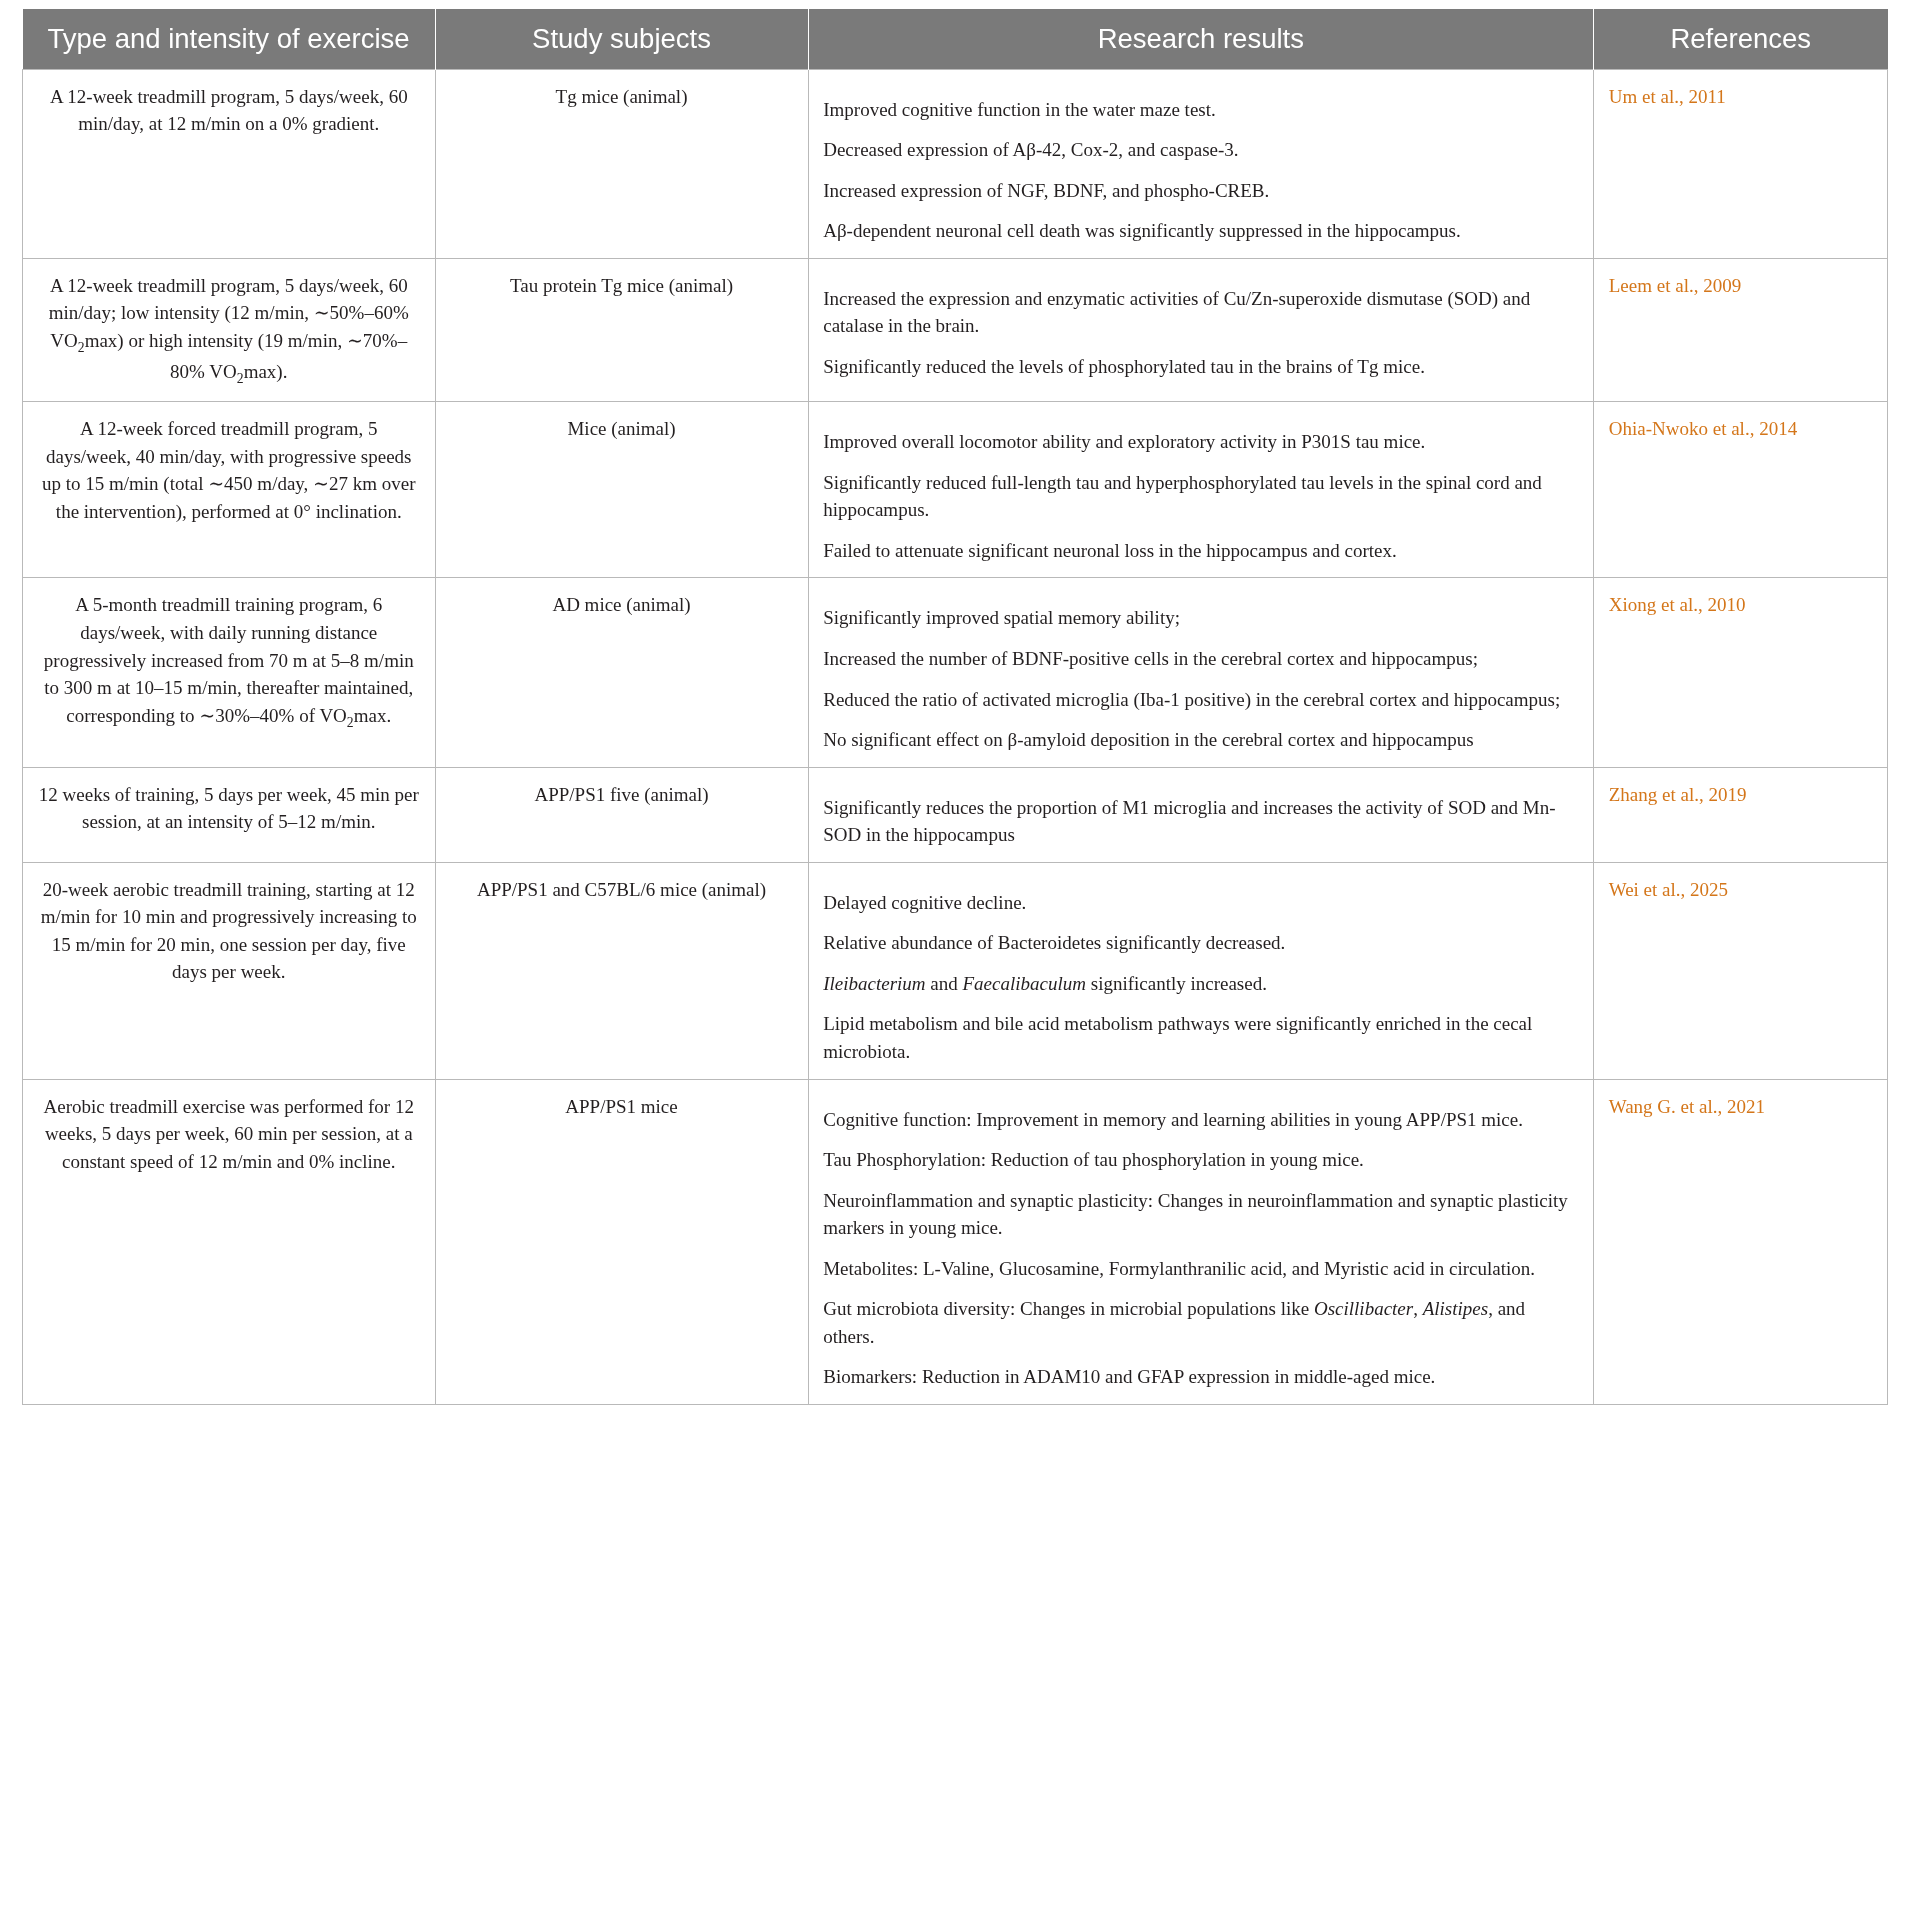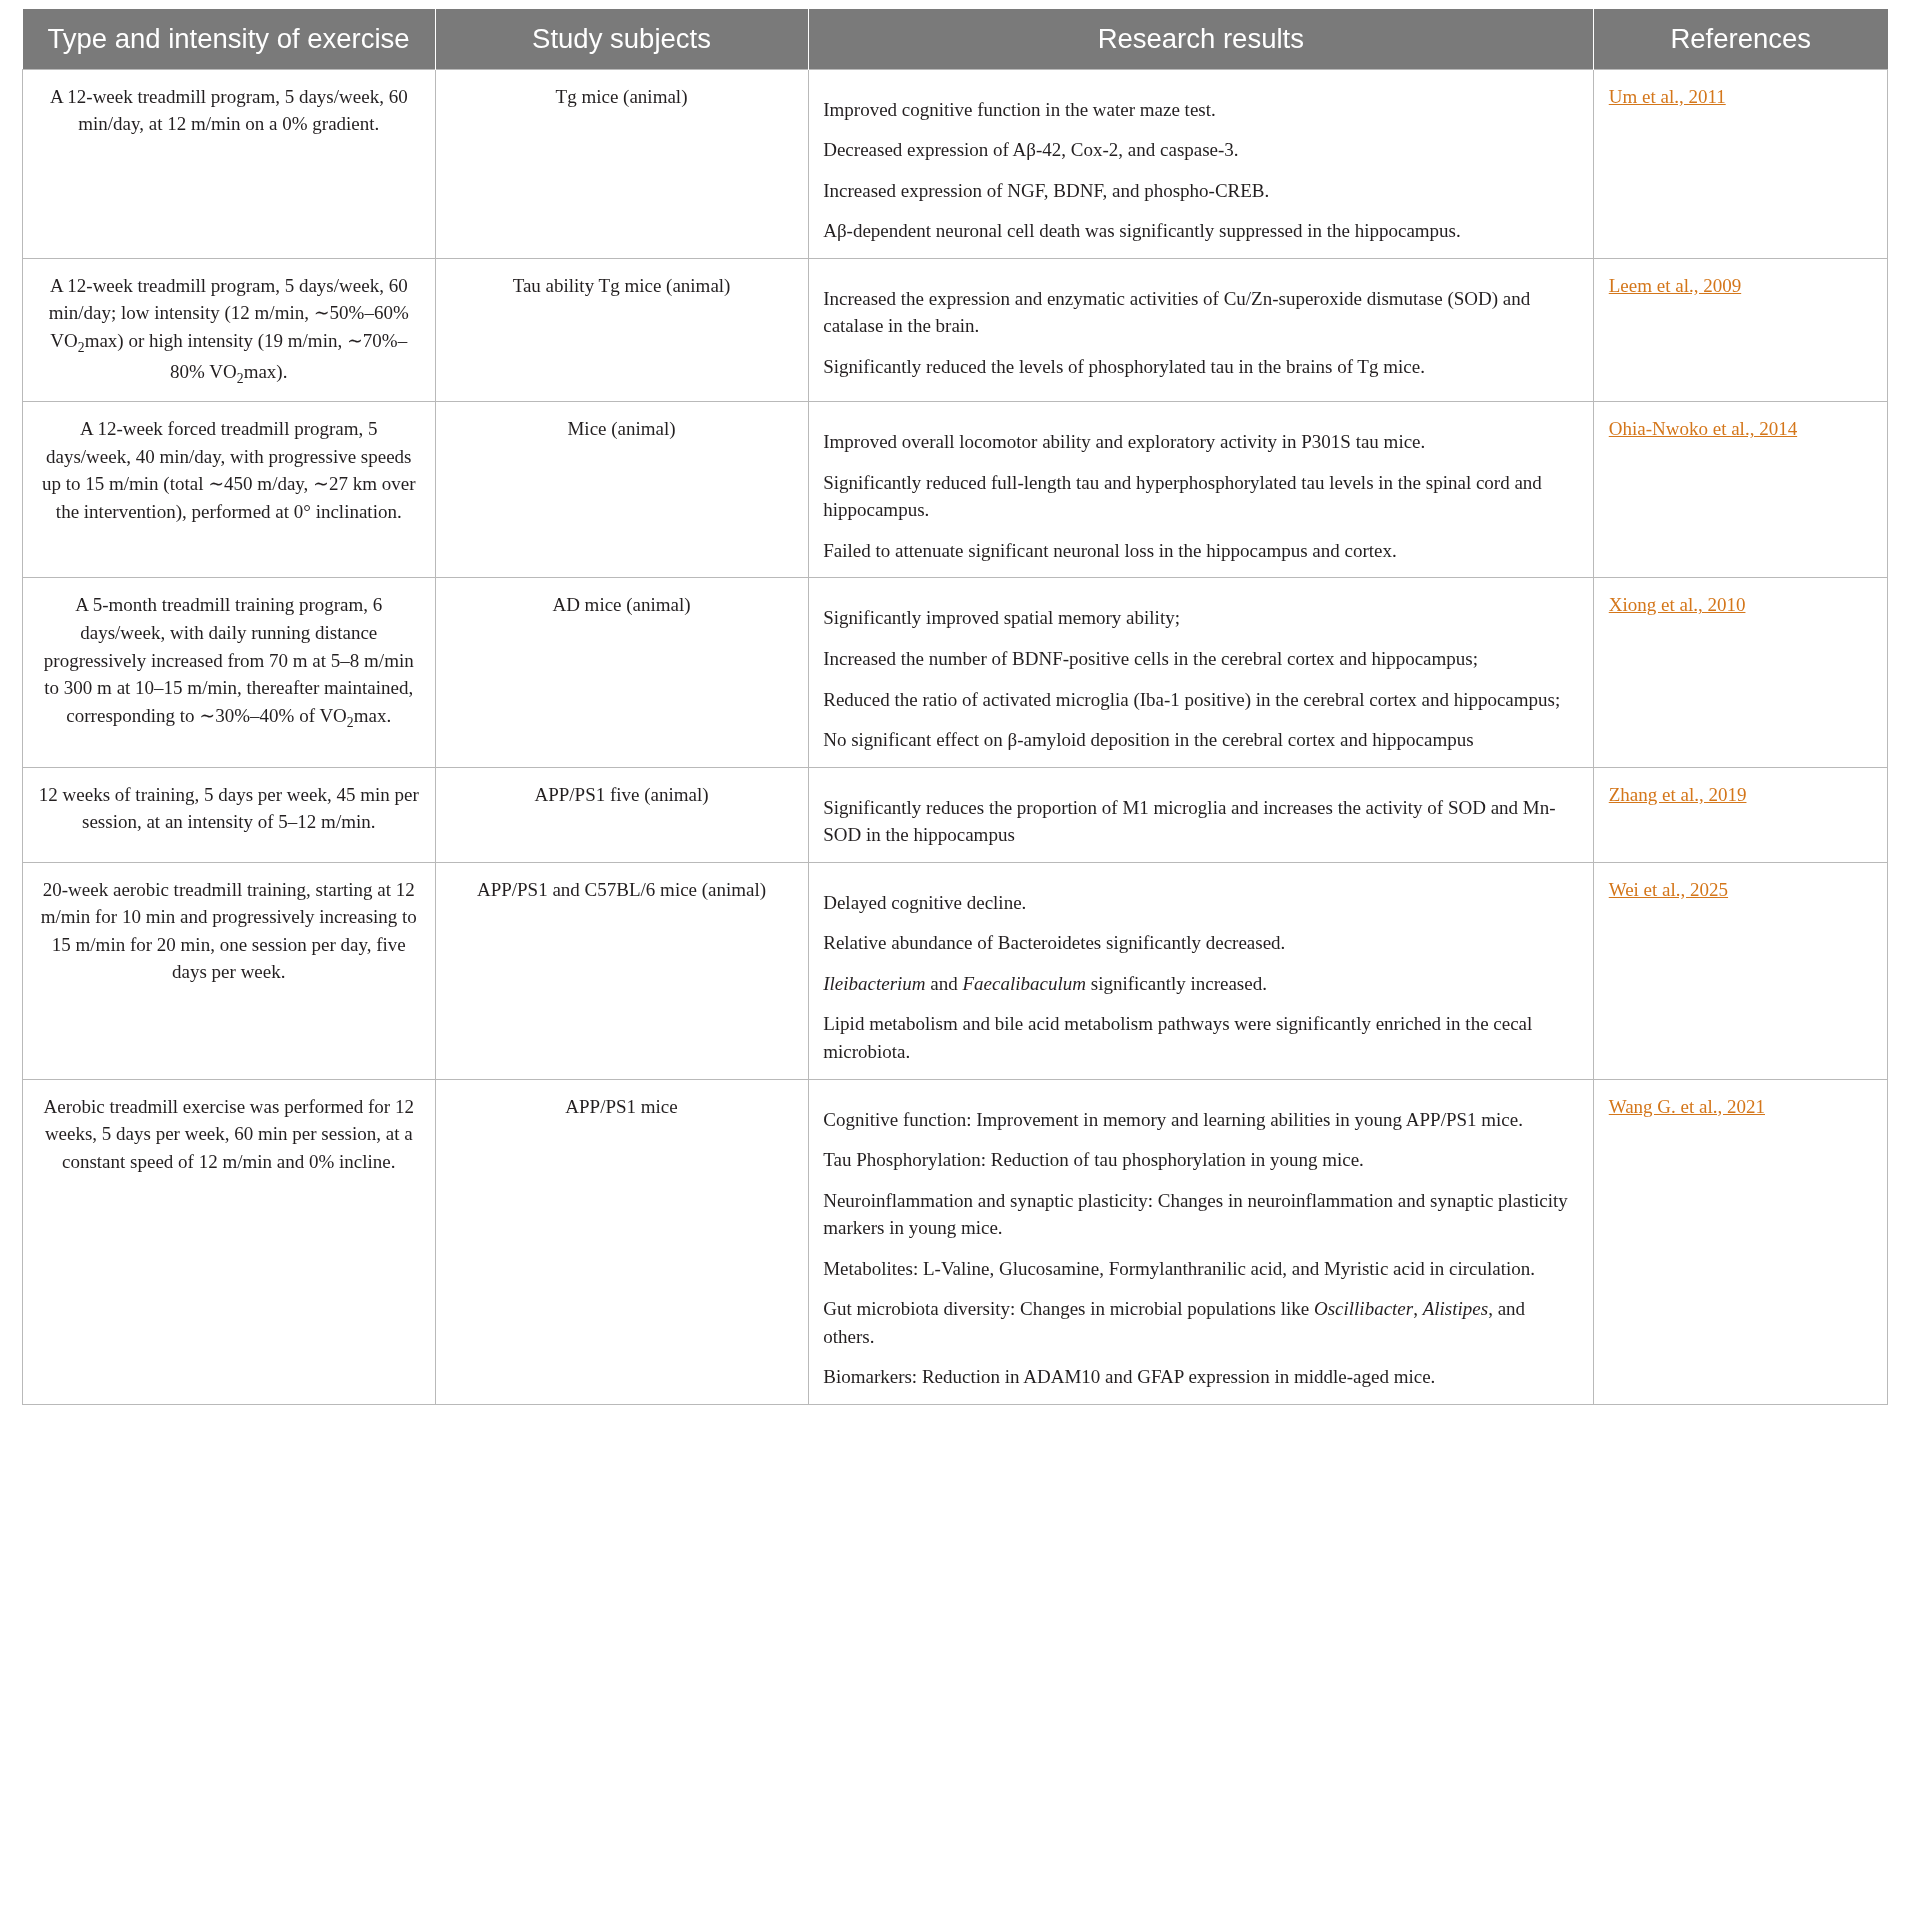--- a/index.html
+++ b/index.html
@@ -51,21 +51,20 @@
   td.col-subjects {
     text-align: center;
     margin-top: 18px;
   }
   td.col-results {
     text-align: left;
   }
   td.col-ref {
     text-align: left;
     color: #d4761a;
-    text-decoration: underline;
   }
   .ref-link {
     color: #d4761a;
     text-decoration: none;
     cursor: pointer;
   }
   .line {
     display: block;
     margin-top: 13px;
   }
@@ -107,21 +106,21 @@
           <td class="col-results">
             <span class="line">Improved cognitive function in the water maze test.</span>
             <span class="line">Decreased expression of Aβ-42, Cox-2, and caspase-3.</span>
             <span class="line">Increased expression of NGF, BDNF, and phospho-CREB.</span>
             <span class="line">Aβ-dependent neuronal cell death was significantly suppressed in the hippocampus.</span>
           </td>
           <td class="col-ref"><a class="ref-link">Um et al., 2011</a></td>
         </tr>
         <tr>
           <td class="col-type">A 12-week treadmill program, 5 days/week, 60 min/day; low intensity (12 m/min, ∼50%–60% VO<sub>2</sub>max) or high intensity (19 m/min, ∼70%–80% VO<sub>2</sub>max).</td>
-          <td class="col-subjects">Tau ability Tg mice (animal)</td>
+          <td class="col-subjects">Tau protein Tg mice (animal)</td>
           <td class="col-results">
             <span class="line">Increased the expression and enzymatic activities of Cu/Zn-superoxide dismutase (SOD) and catalase in the brain.</span>
             <span class="line">Significantly reduced the levels of phosphorylated tau in the brains of Tg mice.</span>
           </td>
           <td class="col-ref"><a class="ref-link">Leem et al., 2009</a></td>
         </tr>
         <tr>
           <td class="col-type">A 12-week forced treadmill program, 5 days/week, 40 min/day, with progressive speeds up to 15 m/min (total ∼450 m/day, ∼27 km over the intervention), performed at 0° inclination.</td>
           <td class="col-subjects">Mice (animal)</td>
           <td class="col-results">

